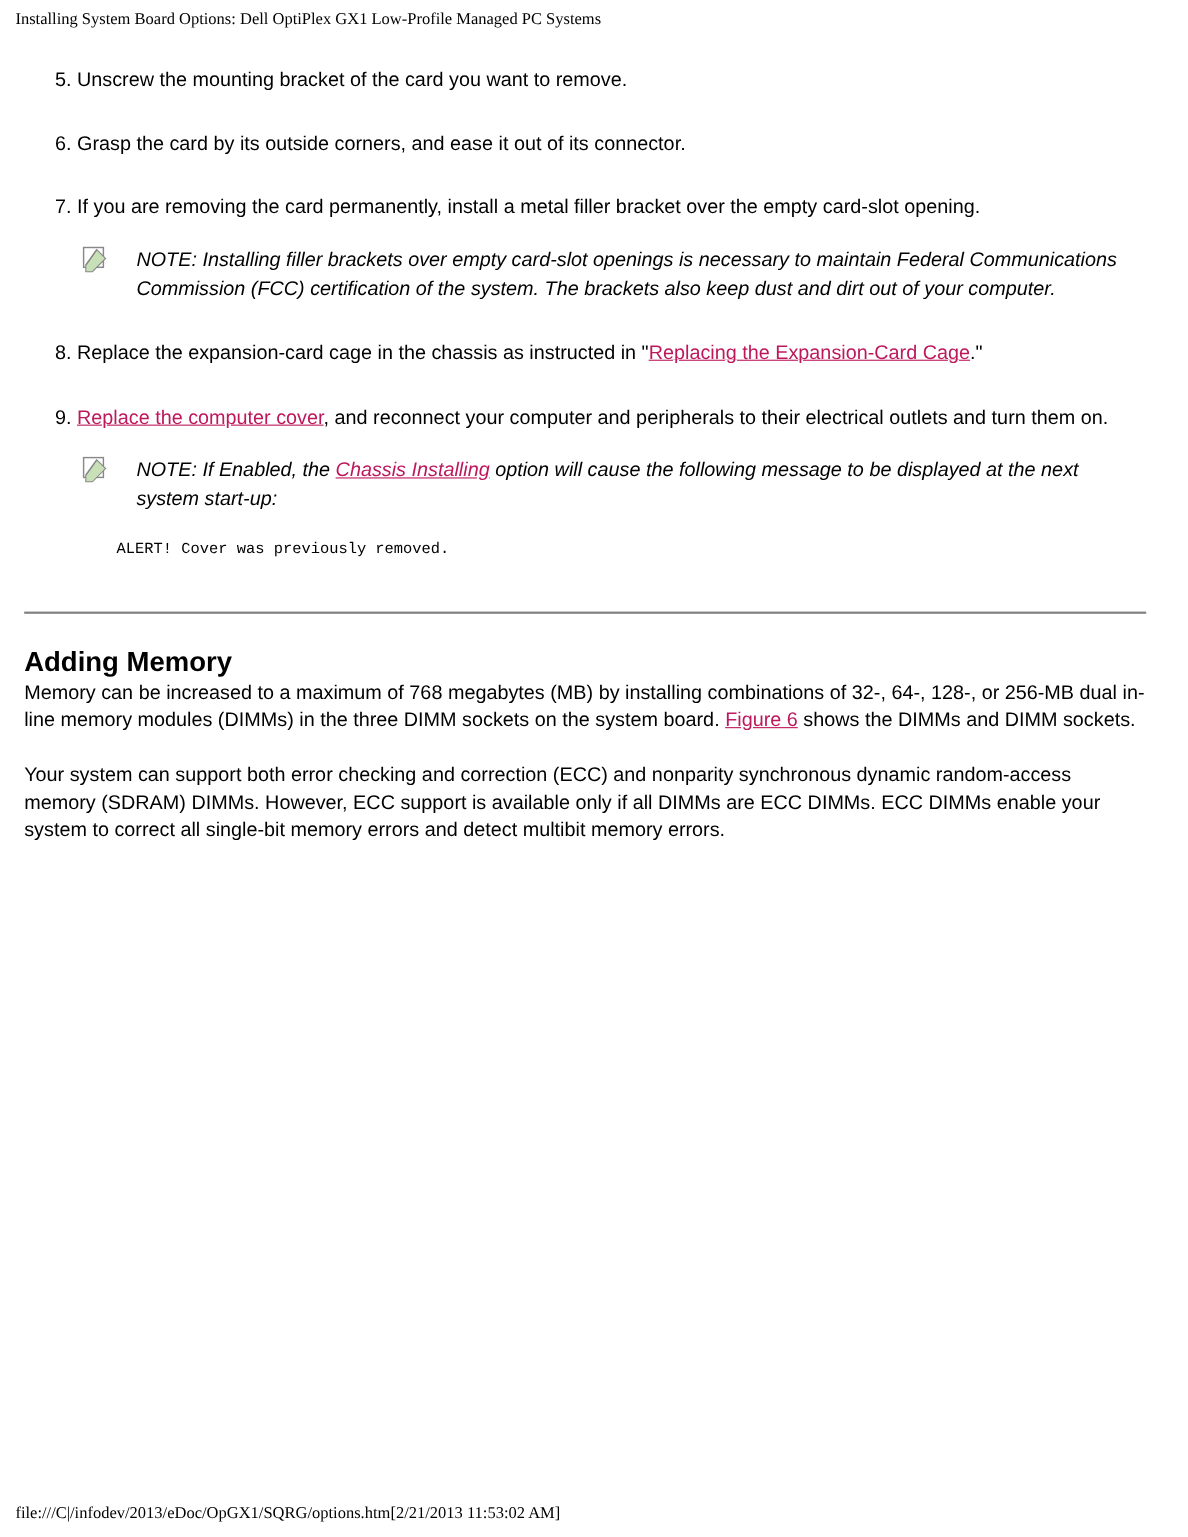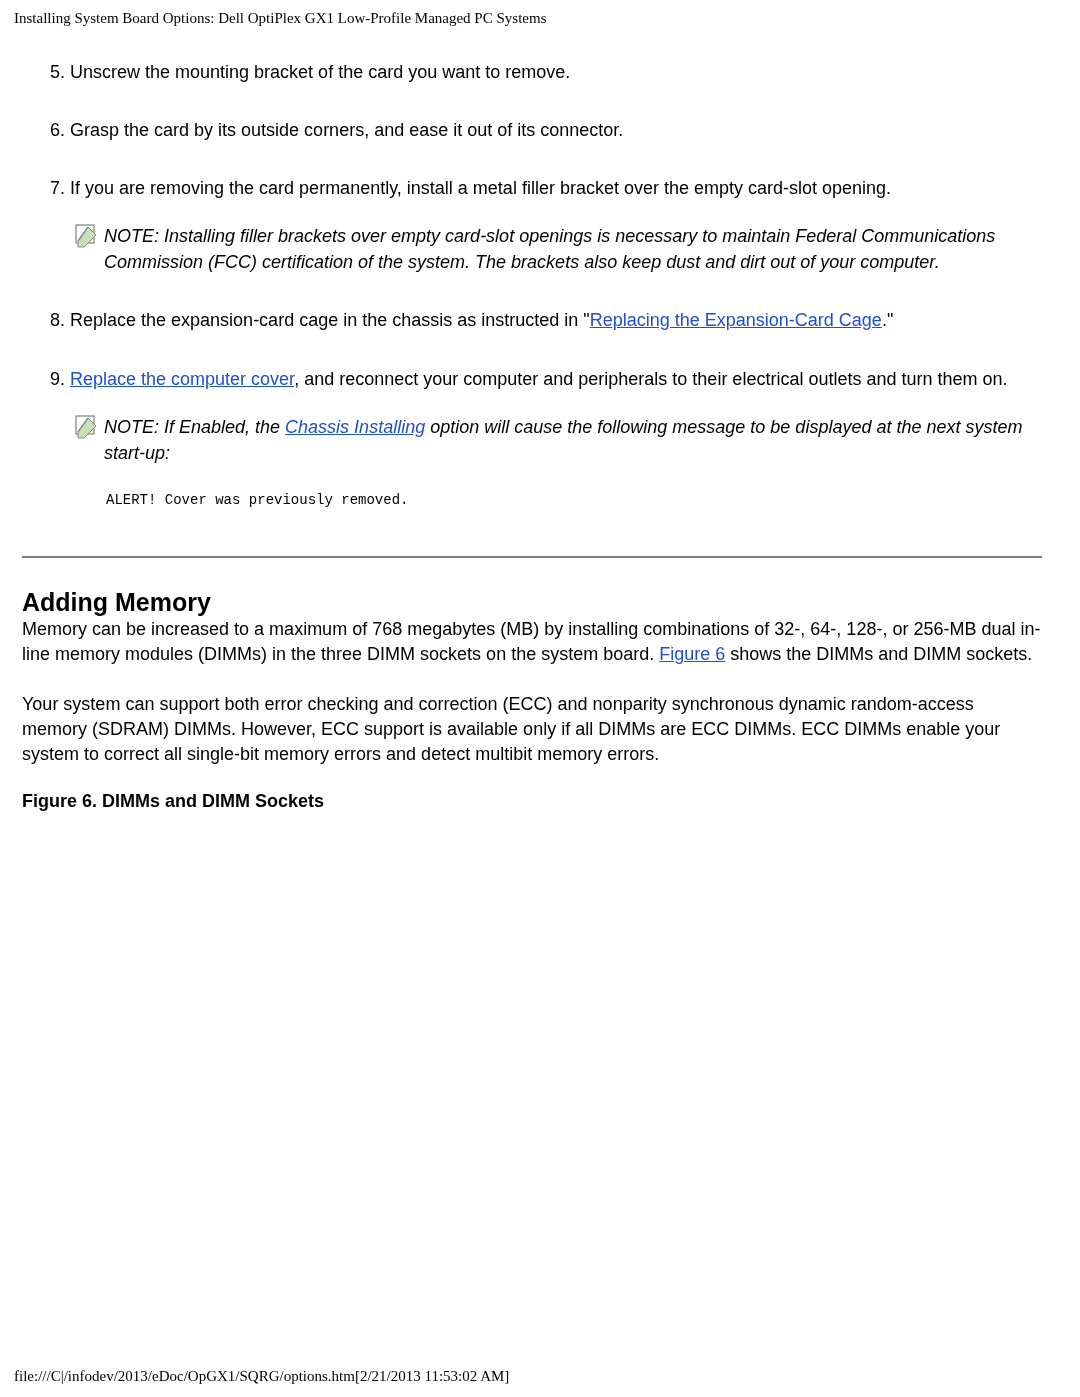--- a/index.html
+++ b/index.html
@@ -25,41 +25,41 @@
       padding-left: 48px;
     }
     ol.main-list > li {
       margin-bottom: 32px;
       line-height: 1.45;
     }
     ol.main-list > li:last-child { margin-bottom: 0; }
     .note-block {
       display: flex;
       align-items: flex-start;
-      gap: 4px;
+      gap: 24px;
       margin-top: 22px;
       padding-left: 4px;
     }
     .note-icon {
       flex: 0 0 26px;
       width: 26px;
       height: 26px;
     }
     .note-text {
       font-style: italic;
       line-height: 1.45;
     }
     .mono-alert {
       font-family: "Courier New", Courier, monospace;
       font-size: 14px;
       margin-top: 24px;
       margin-left: 36px;
     }
     a.link {
-      color: #1d4ed8;
+      color: #be185d;
       text-decoration: underline;
     }
     hr.rule {
       border: none;
       border-top: 2px solid #808080;
       margin: 46px 0 30px 0;
     }
     h2.section-heading {
       font-size: 25px;
       font-weight: bold;
@@ -135,17 +135,16 @@
 
   <h2 class="section-heading">Adding Memory</h2>
 
   <p class="body-para">
     <span>Memory can be increased to a maximum of 768 megabytes (MB) by installing combinations of 32-, 64-, 128-, or 256-MB dual in-line memory modules (DIMMs) in the three DIMM sockets on the system board. </span><a href="#" class="link">Figure 6</a><span> shows the DIMMs and DIMM sockets.</span>
   </p>
 
   <p class="body-para">Your system can support both error checking and correction (ECC) and nonparity synchronous dynamic random-access memory (SDRAM) DIMMs. However, ECC support is available only if all DIMMs are ECC DIMMs. ECC DIMMs enable your system to correct all single-bit memory errors and detect multibit memory errors.</p>
 
 
-  <p class="figure-caption">Figure 6. DIMMs and DIMM Sockets</p>
 
 </div>
 
 <div class="footer-path">file:///C|/infodev/2013/eDoc/OpGX1/SQRG/options.htm[2/21/2013 11:53:02 AM]</div>
 
 </body></html>

